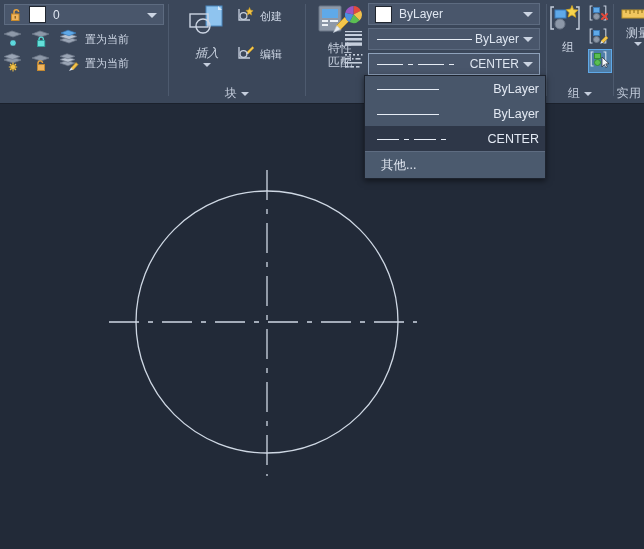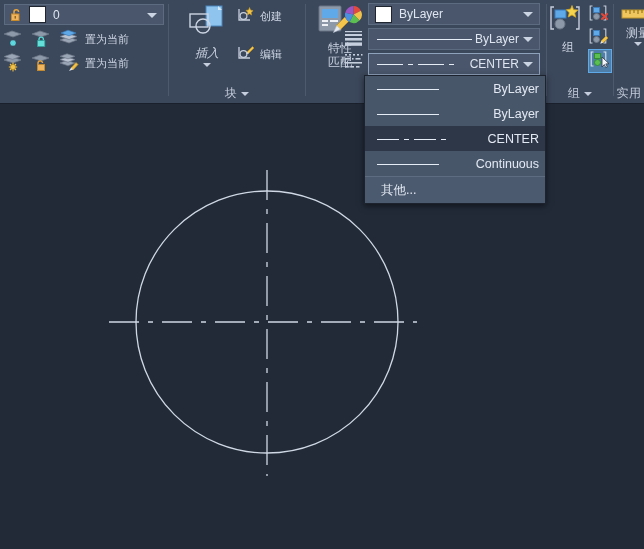--- a/index.html
+++ b/index.html
@@ -412,25 +412,19 @@
     <div class="dd-item sel">
       <span class="dd-line">
         <span class="ln" style="left:4px;width:22px;background:#e6ecf5;"></span>
         <span class="ln" style="left:31px;width:5px;background:#e6ecf5;"></span>
         <span class="ln" style="left:41px;width:22px;background:#e6ecf5;"></span>
         <span class="ln" style="left:68px;width:5px;background:#e6ecf5;"></span>
       </span>
       <span class="dd-label">CENTER</span>
     </div>
 
-    <div class="dd-item">
-      <span class="dd-line">
-        <span class="ln" style="left:4px;width:62px;background:#e6ecf5;"></span>
-      </span>
-      <span class="dd-label">Continuous</span>
-    </div>
 
     <div class="dd-other">
       <span>其他...</span>
     </div>
   </div>
 
 </div>
 
 </body></html>

